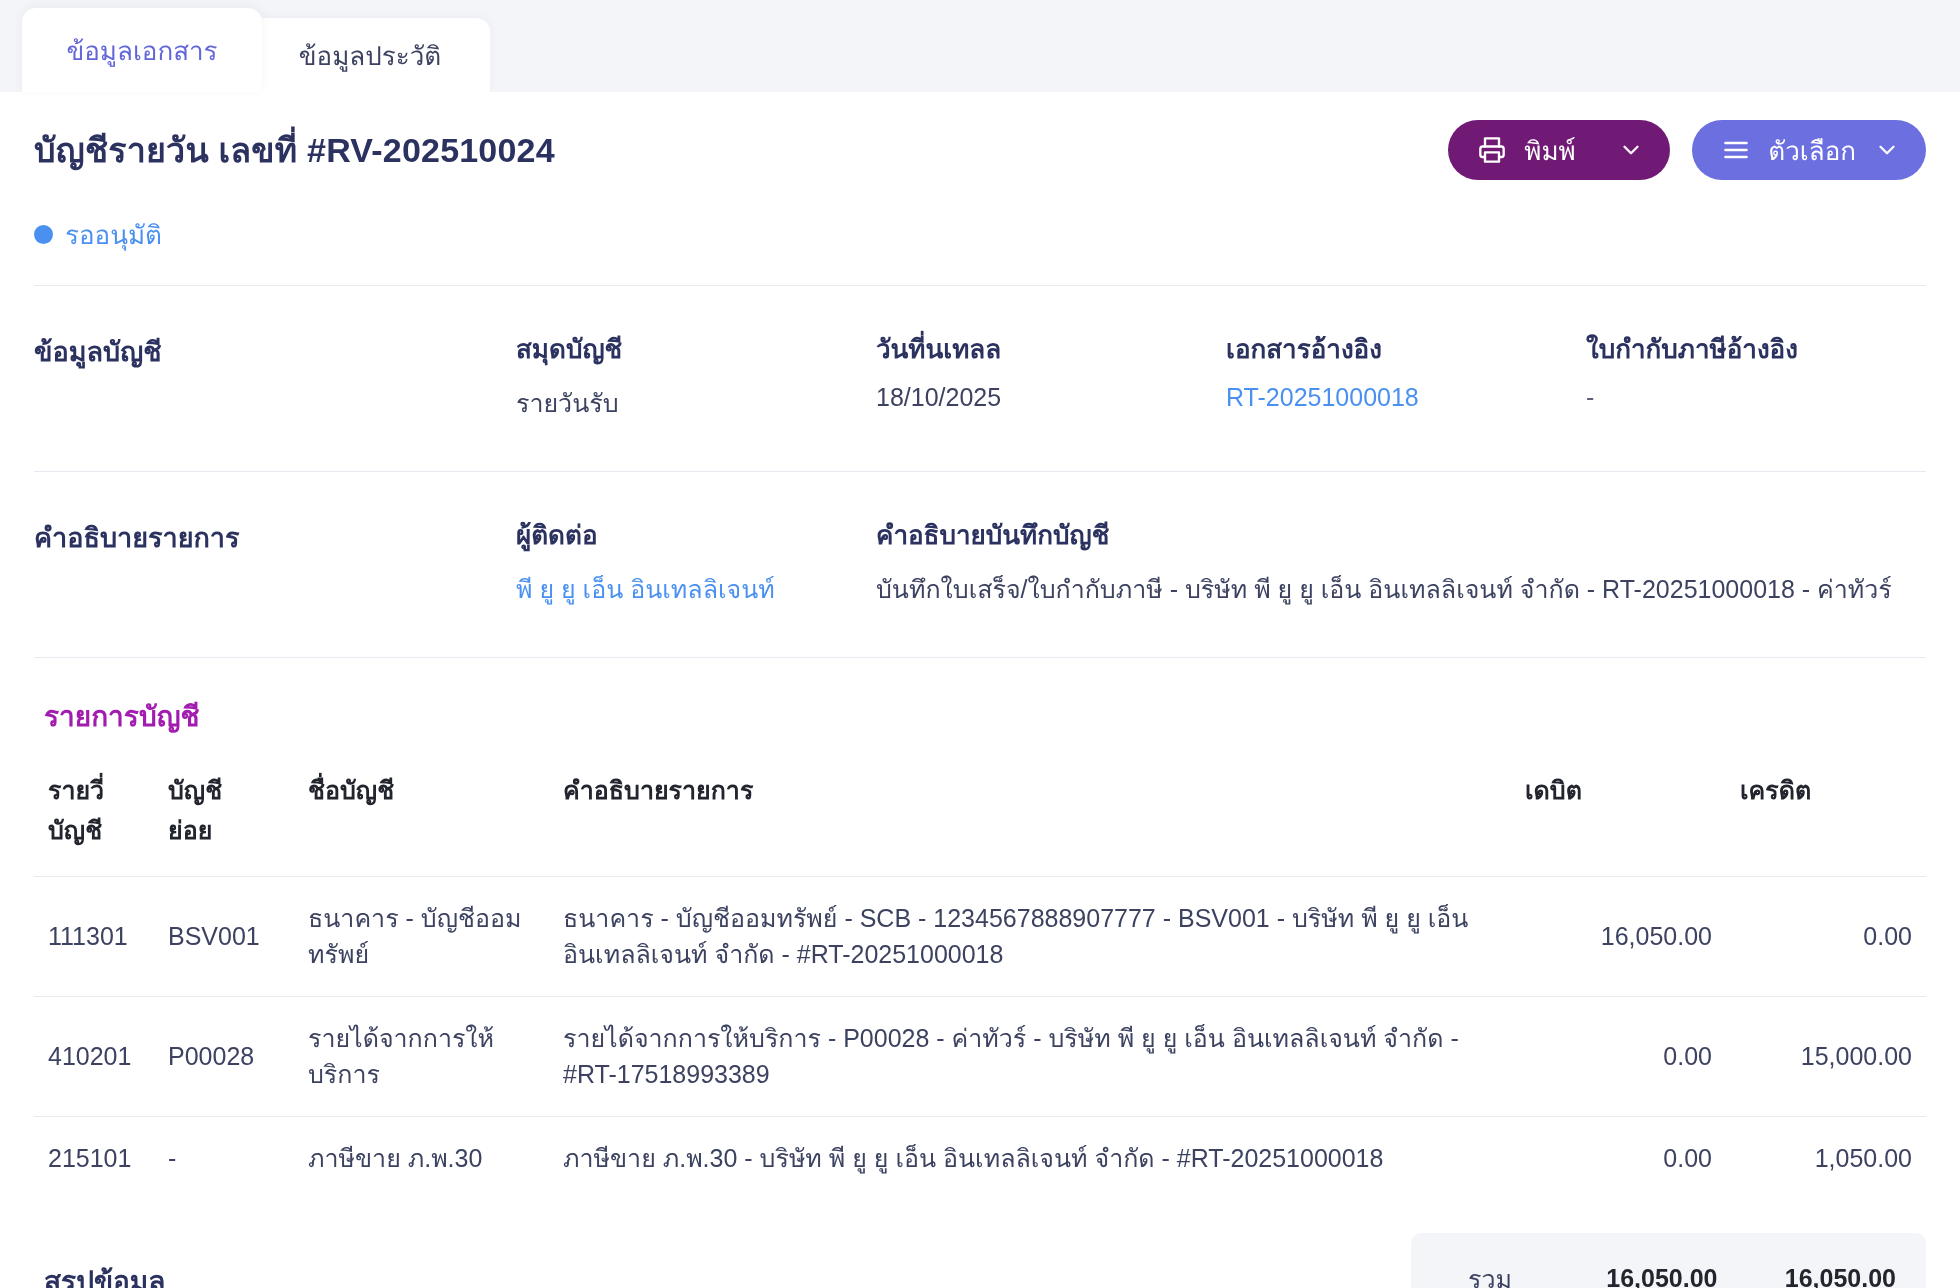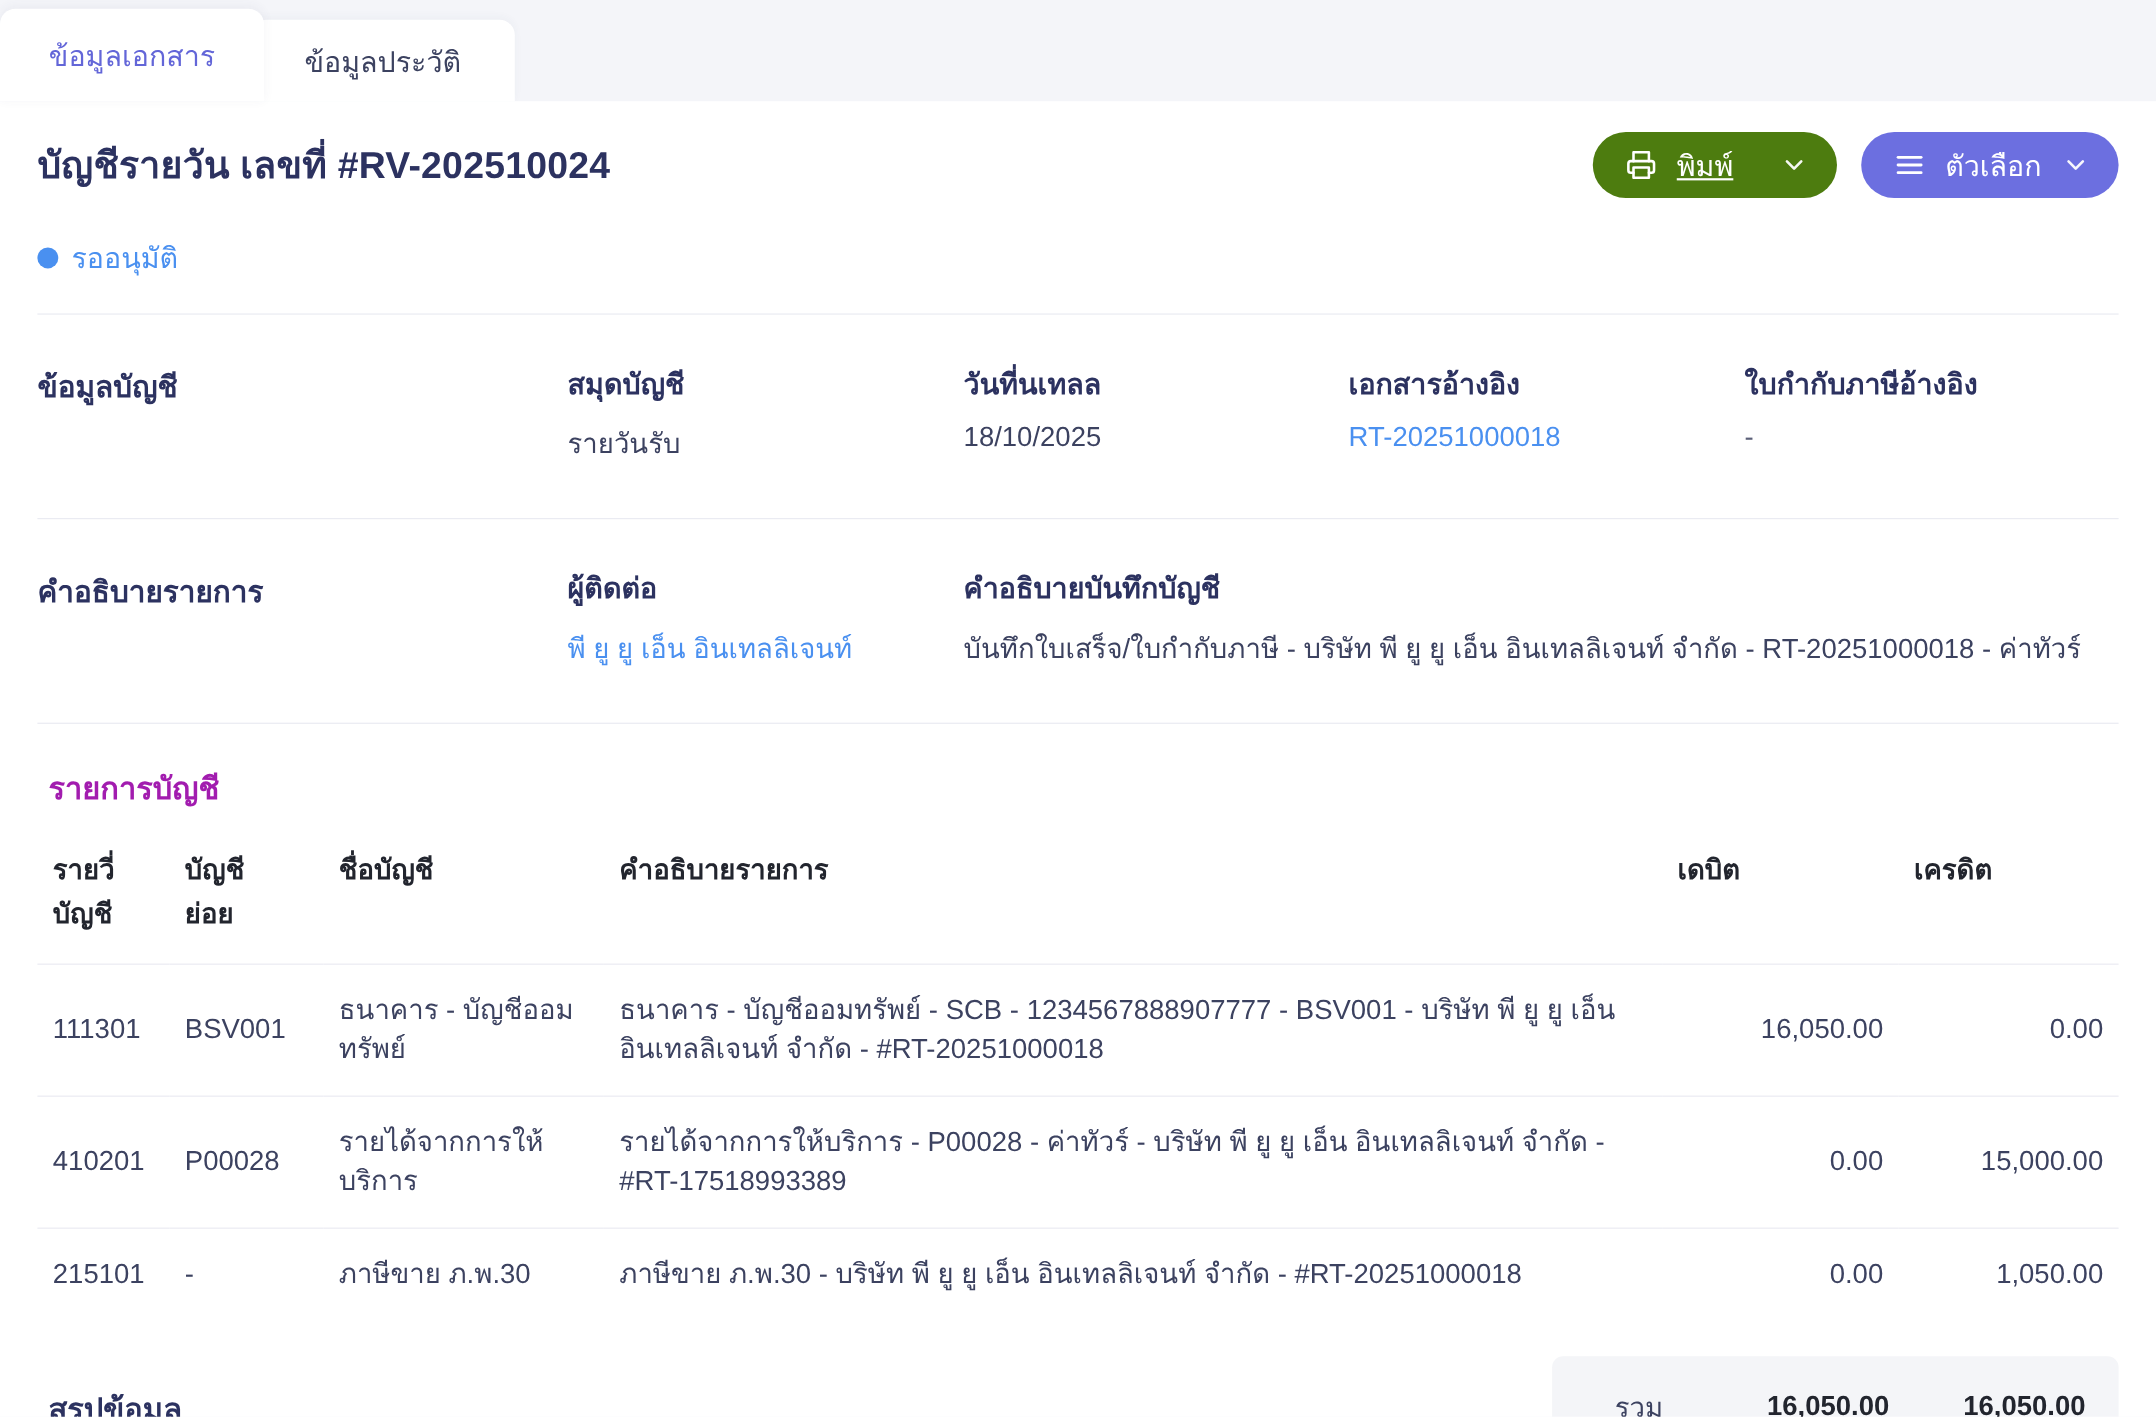--- a/index.html
+++ b/index.html
@@ -10,21 +10,21 @@
     background: #f4f5f9;
     font-family: "Liberation Sans", "DejaVu Sans", sans-serif;
     color: #2e3561;
     overflow: hidden;
   }
 
   
   .tabbar {
     position: relative;
     height: 92px;
-    padding-left: 0;
+    padding-left: 22px;
     display: flex;
     align-items: flex-end;
     background: #f4f5f9;
   }
   .tab {
     height: 84px;
     min-width: 240px;
     padding: 0 44px;
     display: flex;
     align-items: center;
@@ -80,21 +80,21 @@
     height: 60px;
     padding: 0 26px 0 30px;
     border: none;
     border-radius: 32px;
     color: #fff;
     font-size: 26px;
     font-family: inherit;
     cursor: pointer;
     white-space: nowrap;
   }
-  .btn-print  { background: #4d7c0f; min-width: 222px; text-decoration: underline; }
+  .btn-print  { background: #701a75; min-width: 222px; }
   .btn-option { background: #6c6fe0; min-width: 232px; }
   .btn .lbl { flex: 1; text-align: left; }
   .btn svg { flex: none; display: block; }
   .chev { opacity: .95; }
 
   
   .statusrow {
     display: flex;
     align-items: center;
     gap: 12px;

